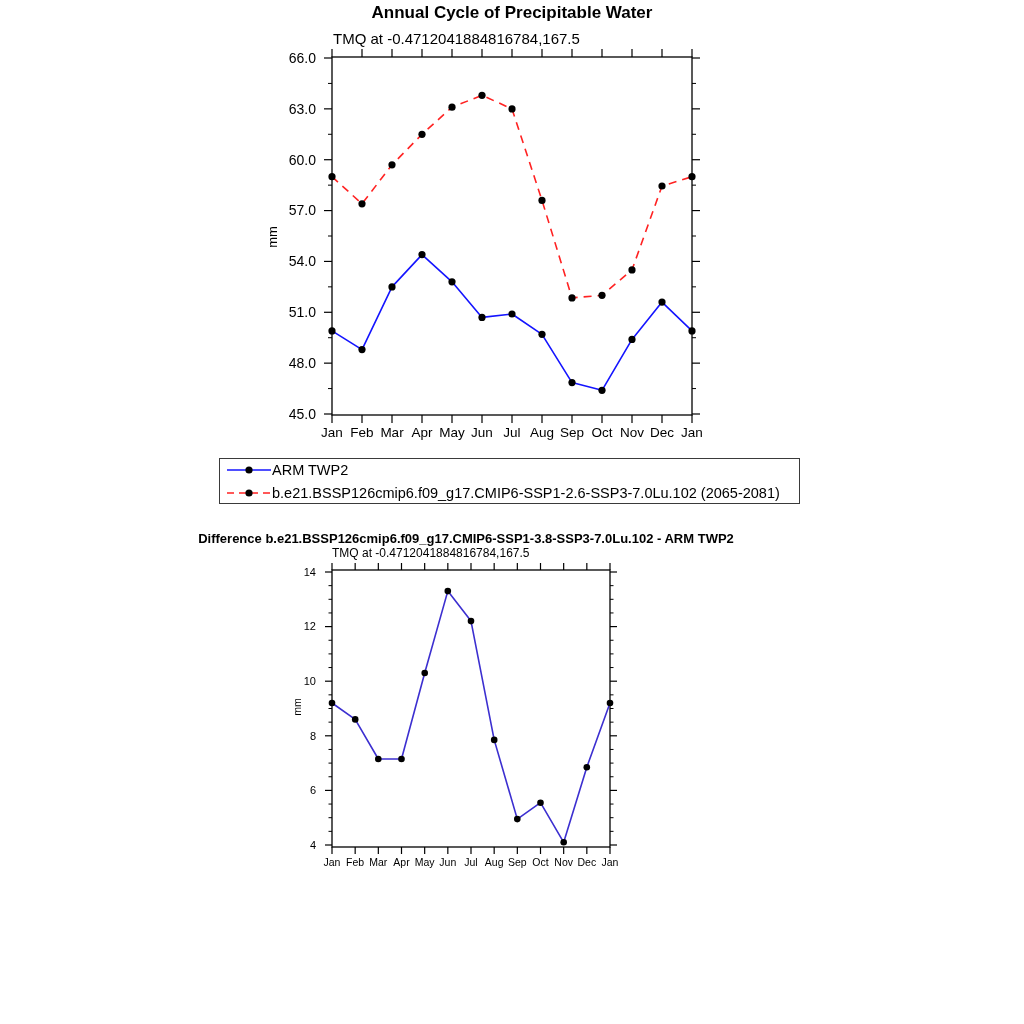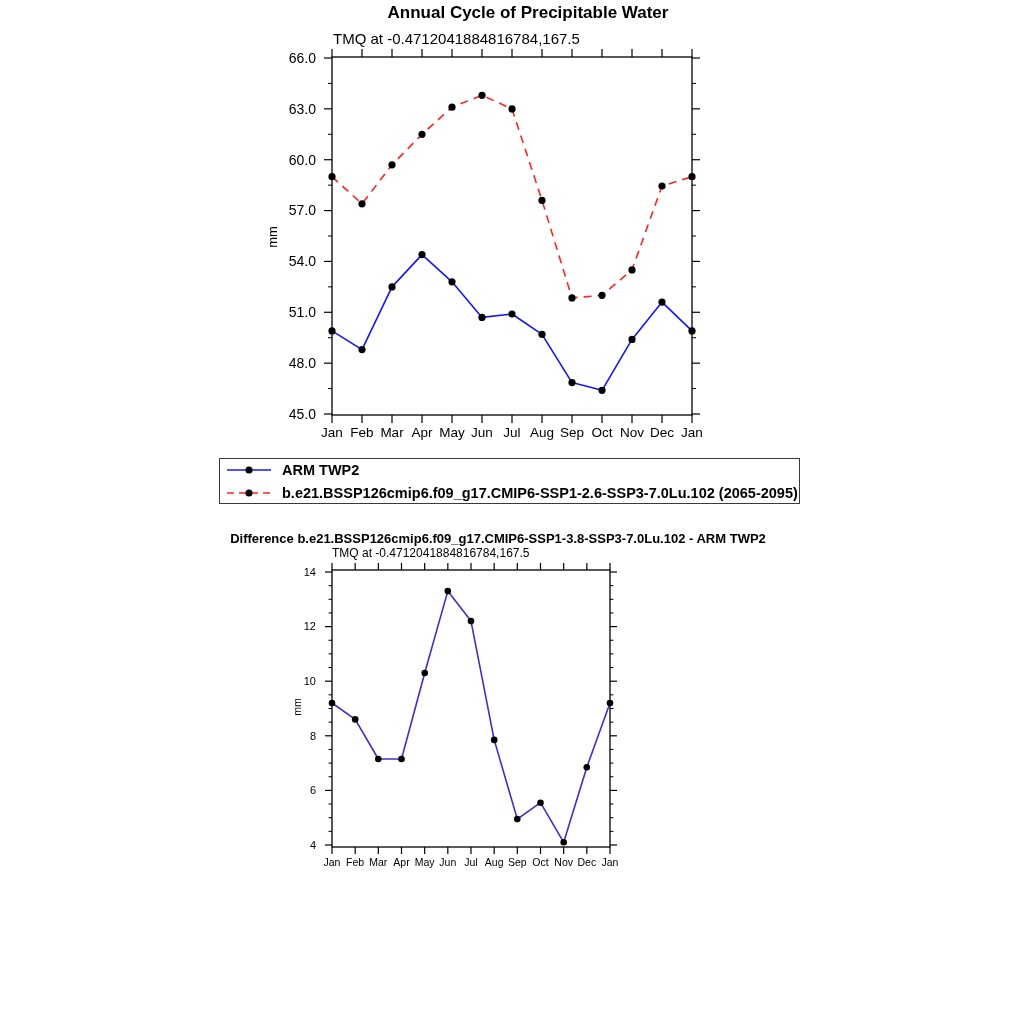--- a/index.html
+++ b/index.html
@@ -1,32 +1,32 @@
 <!DOCTYPE html>
 <html><head>
 <meta charset="utf-8">
 <style>
   html,body{margin:0;padding:0;background:#ffffff;}
   body{width:1024px;height:1024px;position:relative;font-family:"Liberation Sans",sans-serif;color:#000;}
   .abs{position:absolute;}
-  .title{font-weight:bold;white-space:nowrap;padding-left:32px;}
+  .title{font-weight:bold;white-space:nowrap;}
   .subtitle{white-space:nowrap;}
   #top-title{left:0;right:0;top:3px;text-align:center;font-size:17px;}
   #top-subtitle{left:333px;top:30px;font-size:15px;}
   #bottom-title{left:176px;top:531px;width:580px;text-align:center;font-size:13px;}
   #bottom-subtitle{left:332px;top:546px;font-size:12px;}
   #plot-svg{left:0;top:0;}
   .ylab{transform:translate(-50%,-50%) rotate(-90deg);transform-origin:center;white-space:nowrap;}
   #top-ylab{left:272px;top:237px;font-size:13px;}
   #bottom-ylab{left:297px;top:707px;font-size:10.5px;}
   #legend{left:219px;top:458px;width:579px;height:44px;border:1px solid #3a3a3a;background:#fff;
           display:flex;flex-direction:column;justify-content:center;gap:2px;}
   .legend-row{display:flex;align-items:center;height:21px;}
   .legend-sample{margin-left:6px;flex:0 0 46px;}
-  .legend-label{font-size:14.5px;white-space:nowrap;margin-left:10px;font-weight:bold;}
+  .legend-label{font-size:14.5px;white-space:nowrap;margin-left:0;}
   svg text{fill:#000;}
 </style>
 </head>
 <body>
 
 <div class="abs title" id="top-title">Annual Cycle of Precipitable Water</div>
 <div class="abs subtitle" id="top-subtitle">TMQ at -0.4712041884816784,167.5</div>
 <div class="abs ylab" id="top-ylab">mm</div>
 
 <svg class="abs" id="plot-svg" width="1024" height="1024" viewBox="0 0 1024 1024">
@@ -250,19 +250,19 @@
       <line x1="1" y1="5" x2="45" y2="5" stroke="#1414ff" stroke-width="1.6"></line>
       <circle cx="23" cy="5" r="3.6" fill="#000"></circle>
     </svg>
     <span class="legend-label">ARM TWP2</span>
   </div>
   <div class="legend-row">
     <svg class="legend-sample" width="46" height="10">
       <line x1="1" y1="5" x2="45" y2="5" stroke="#ff2222" stroke-width="1.6" stroke-dasharray="7 5"></line>
       <circle cx="23" cy="5" r="3.6" fill="#000"></circle>
     </svg>
-    <span class="legend-label">b.e21.BSSP126cmip6.f09_g17.CMIP6-SSP1-2.6-SSP3-7.0Lu.102 (2065-2095)</span>
+    <span class="legend-label">b.e21.BSSP126cmip6.f09_g17.CMIP6-SSP1-2.6-SSP3-7.0Lu.102 (2065-2081)</span>
   </div>
 </div>
 
 <div class="abs title" id="bottom-title">Difference b.e21.BSSP126cmip6.f09_g17.CMIP6-SSP1-3.8-SSP3-7.0Lu.102 - ARM TWP2</div>
 <div class="abs subtitle" id="bottom-subtitle">TMQ at -0.4712041884816784,167.5</div>
 <div class="abs ylab" id="bottom-ylab">mm</div>
 
 </body></html>

